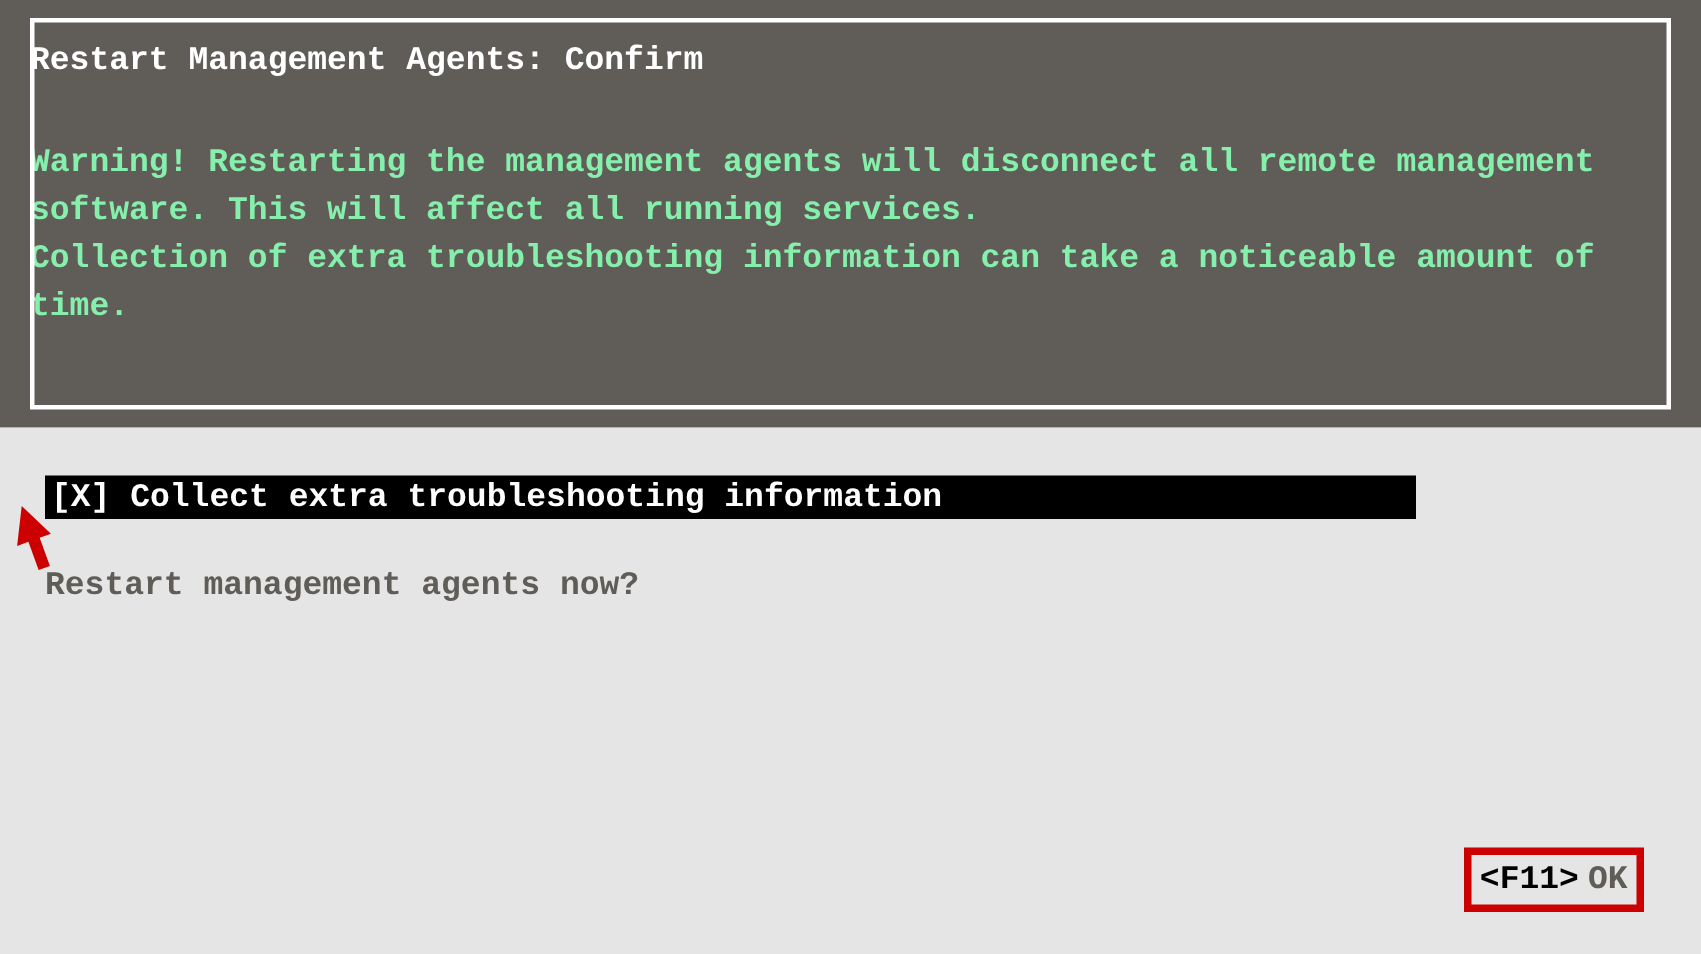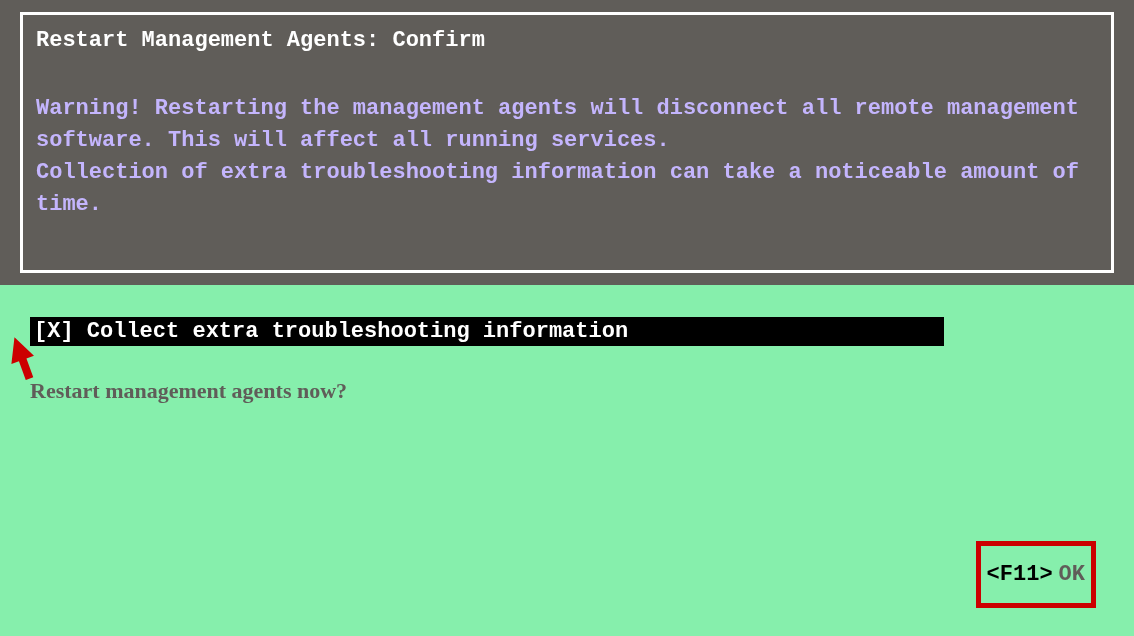--- a/index.html
+++ b/index.html
@@ -25,65 +25,64 @@
       bottom: 12px;
       border: 3px solid #ffffff;
     }
     .header-section {
       position: absolute;
       top: 0;
       left: 0;
       right: 0;
       height: 285px;
       background: #605d59;
-      padding: 28px 30px 20px 36px;
+      padding: 28px 30px 20px 20px;
     }
     .dialog-title {
       color: #ffffff;
       margin-bottom: 40px;
     }
     .warning-text {
-      color: #c4b5fd;
+      color: #86efac;
       line-height: 1.45;
       font-family: Liberation Mono, monospace;
     }
     .body-section {
       position: absolute;
       top: 285px;
       left: 0;
       right: 0;
       bottom: 0;
-      background: #86efac;
+      background: #e5e5e5;
       padding: 32px 30px 20px 30px;
     }
     .checkbox-row {
       background: #000000;
       color: #ffffff;
       padding: 2px 4px;
       margin-bottom: 32px;
       display: block;
       width: calc(100% - 160px);
     }
     .prompt-text {
       color: #605d59;
-      font-family: Liberation Serif, serif;
     }
     .button-bar {
       position: absolute;
       bottom: 28px;
       right: 38px;
       display: flex;
       align-items: center;
       gap: 14px;
     }
     .btn {
       display: inline-flex;
       align-items: center;
       gap: 6px;
-      padding: 16px 6px;
+      padding: 4px 6px;
       margin-left: 12px;
     }
     .btn-highlighted {
       border: 5px solid #cc0000;
     }
     .key-hint {
       color: #000000;
     }
     .btn-label {
       color: #605d59;

